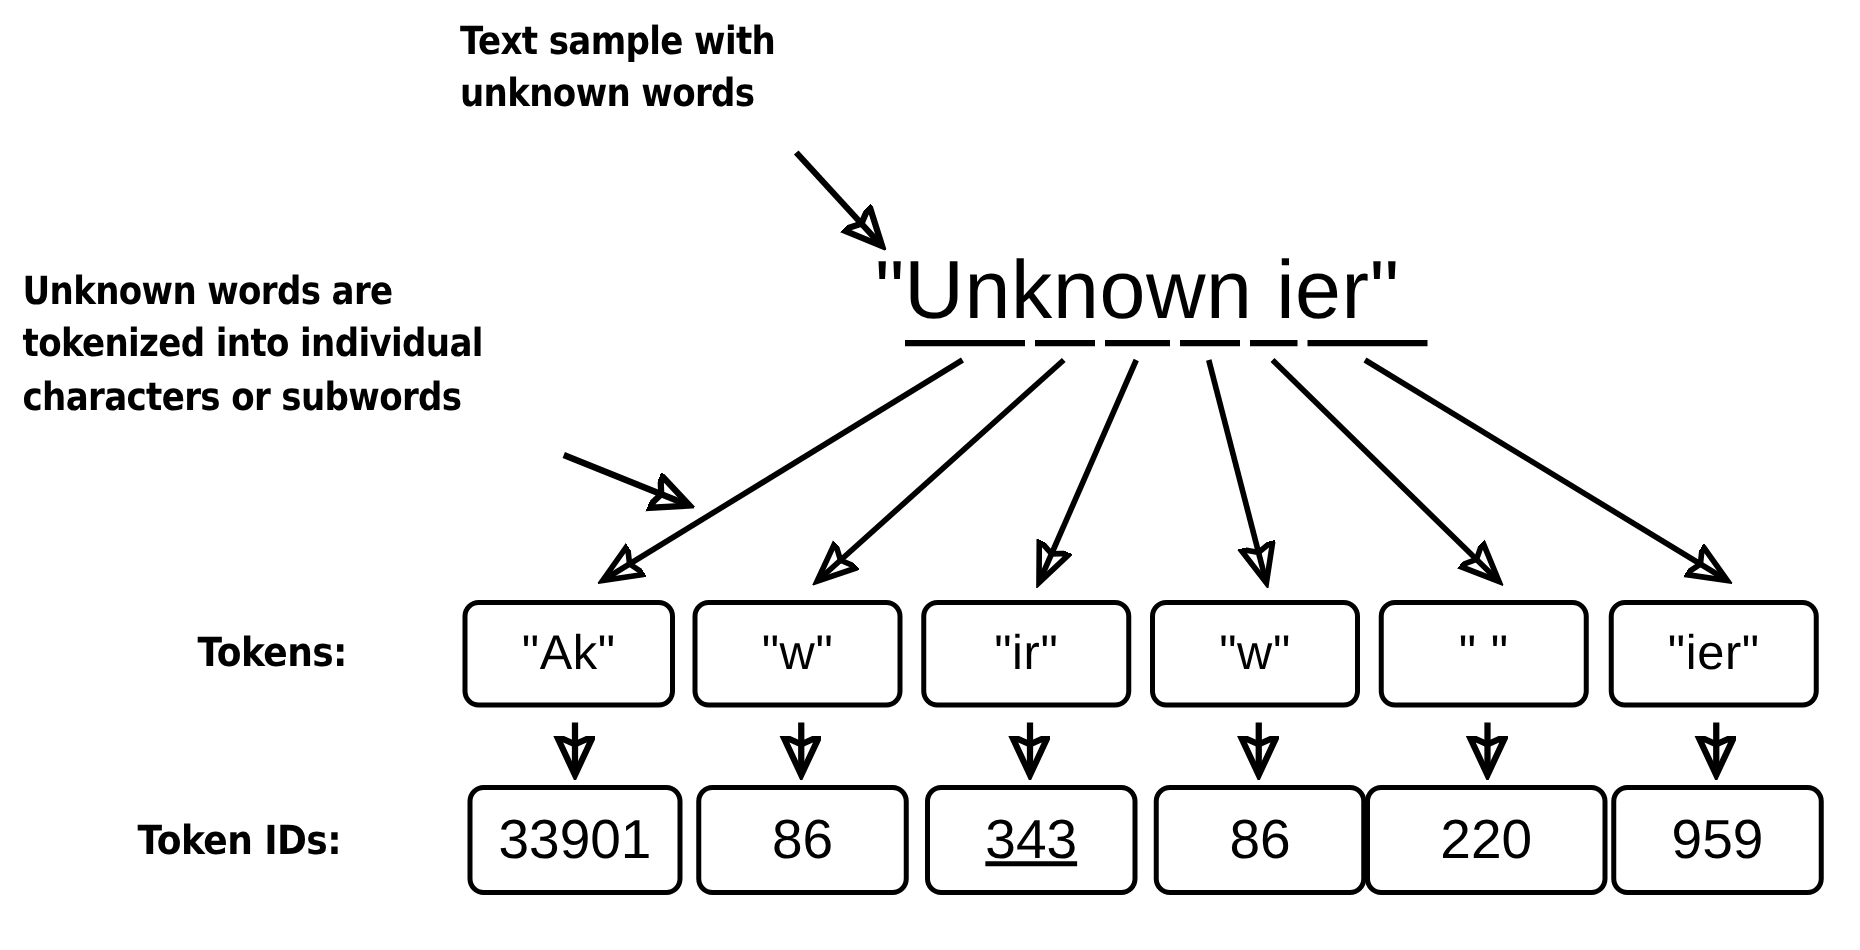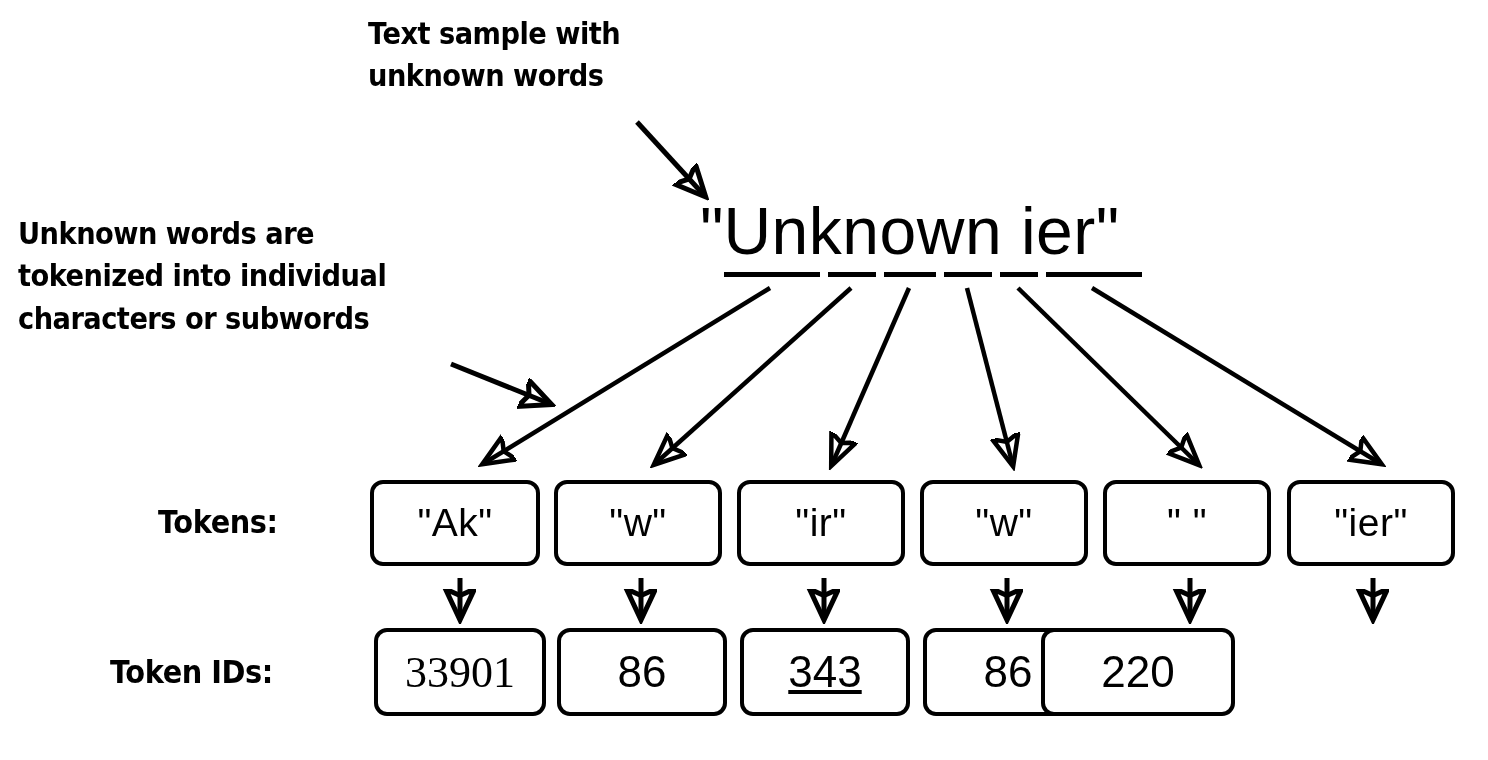--- a/index.html
+++ b/index.html
@@ -157,25 +157,26 @@
   <div class="row-label" id="label-tokens">Tokens:</div>
   <div class="row-label" id="label-ids">Token IDs:</div>
 
   <div class="box token-box" style="left:370px; width:170px;">"Ak"</div>
   <div class="box token-box" style="left:554px; width:168px;">"w"</div>
   <div class="box token-box" style="left:737px; width:168px;">"ir"</div>
   <div class="box token-box" style="left:920px; width:168px;">"w"</div>
   <div class="box token-box" style="left:1103px; width:168px;">" "</div>
   <div class="box token-box" style="left:1287px; width:168px;">"ier"</div>
 
-  <div class="box id-box" style="left:374px; width:172px;font-family:Liberation Serif, serif;">33901</div>
+  <div class="box id-box" style="left:374px; width:172px;">33901</div>
   <div class="box id-box" style="left:557px; width:170px;">86</div>
   <div class="box id-box" style="left:740px; width:170px;text-decoration:underline;">343</div>
   <div class="box id-box" style="left:923px; width:170px;">86</div>
-  <div class="box id-box" style="left:1041px; width:194px;">220</div>
+  <div class="box id-box" style="left:1092px; width:194px;">220</div>
+  <div class="box id-box" style="left:1289px; width:170px;">959</div>
 
   <svg id="arrows" viewBox="0 0 1488 760">
     <defs>
       <marker id="ah" markerWidth="7" markerHeight="7" refX="5.4" refY="3.2" orient="auto" markerUnits="strokeWidth">
         <path d="M0,0.3 L6.2,3.2 L0,6.1 L1.3,3.2 Z" fill="#000"></path>
       </marker>
       <marker id="ah-thin" markerWidth="8" markerHeight="8" refX="6" refY="3.4" orient="auto" markerUnits="strokeWidth">
         <path d="M0,0.4 L7,3.4 L0,6.4 L1.4,3.4 Z" fill="#000"></path>
       </marker>
     </defs>

